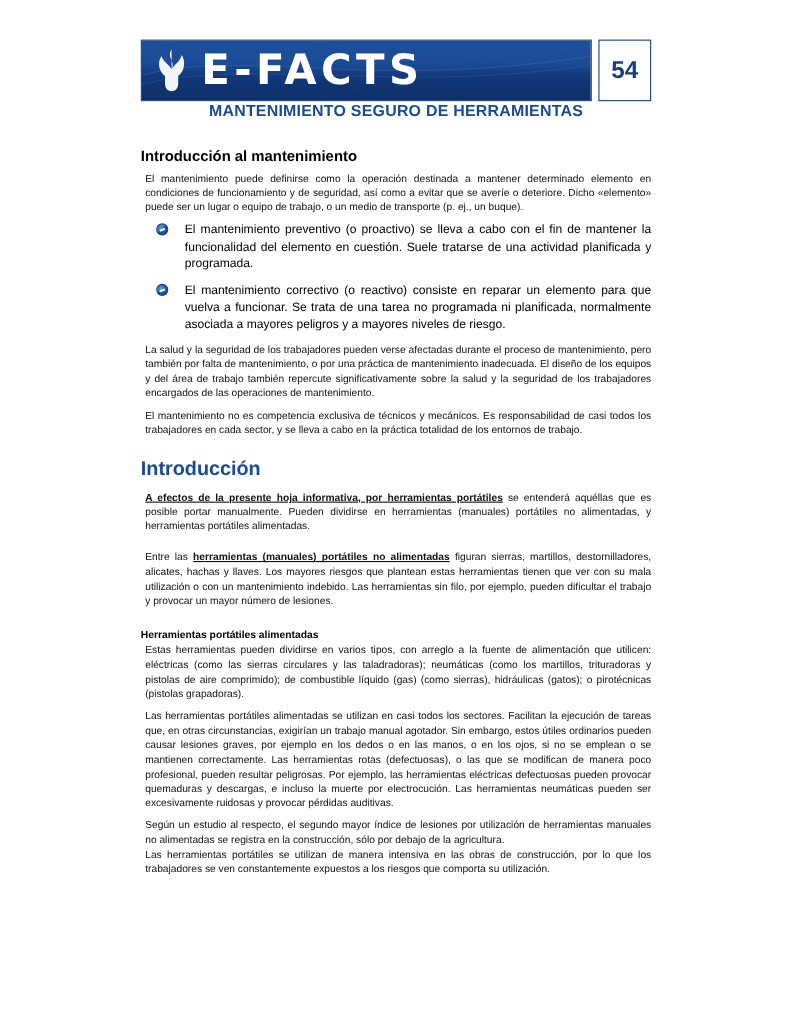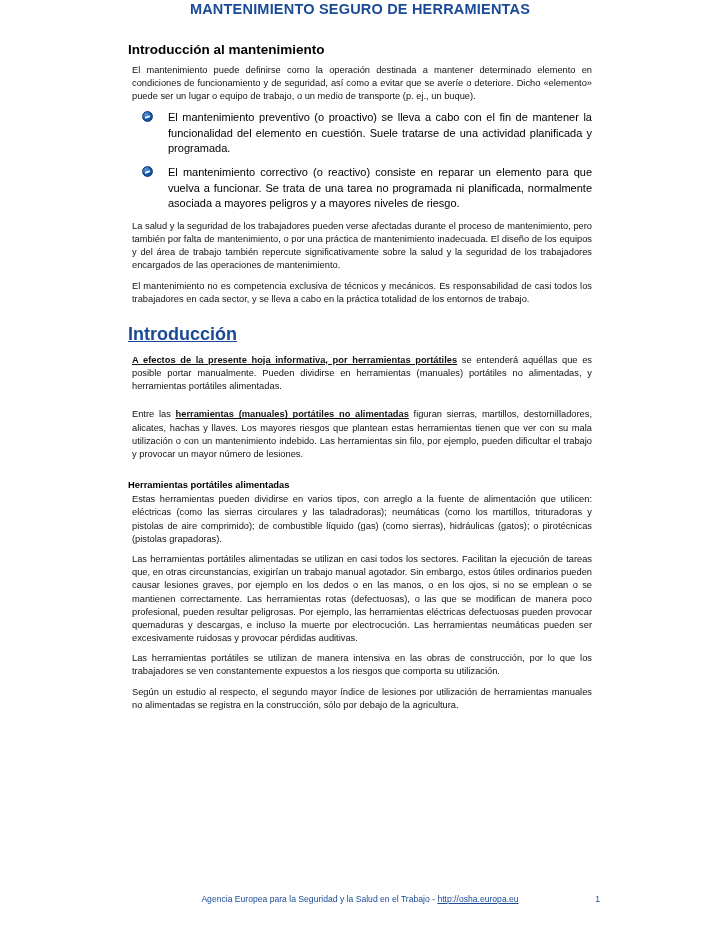--- a/index.html
+++ b/index.html
@@ -95,21 +95,20 @@
     color: #000000;
     font-size: 13.5px;
     font-weight: bold;
     margin: 0 0 7px 0;
   }
   h1.section-big {
     color: #1a4a96;
     font-size: 18px;
     font-weight: bold;
     margin: 18px 0 9px 0;
-    text-decoration: underline;
   }
   p.para {
     font-size: 9.3px;
     line-height: 1.42;
     text-align: justify;
     margin: 0 0 7px 4px;
     color: #111111;
   }
   p.tight {
     margin-bottom: 0;
@@ -186,20 +185,37 @@
     bottom: 0;
     color: #1a4a96;
     font-size: 8.6px;
   }
 </style>
 </head>
 <body>
 
 <div class="page">
 
+  <div class="masthead">
+    <div class="banner">
+      <svg class="swoosh" viewBox="0 0 520 56" preserveAspectRatio="none">
+        <path d="M0,40 C120,8 260,58 520,18" stroke="#4a79bd" stroke-width="1" fill="none" opacity="0.8"></path>
+        <path d="M0,50 C140,20 300,62 520,28" stroke="#3d6cb2" stroke-width="1" fill="none" opacity="0.7"></path>
+        <path d="M0,26 C130,2 280,44 520,6" stroke="#2f5ea5" stroke-width="1" fill="none" opacity="0.6"></path>
+        <ellipse cx="120" cy="34" rx="150" ry="40" stroke="#3a69b0" stroke-width="1" fill="none" opacity="0.5"></ellipse>
+      </svg>
+      <div class="logo">
+        <svg width="34" height="42" viewBox="0 0 34 42">
+          <path d="M17 2 C12 9, 21 13, 17 20 C14 15, 9 13, 8 8 C4 13, 5 22, 11 26 L11 33 C11 37, 13 40, 17 40 C21 40, 23 37, 23 33 L23 26 C29 22, 30 12, 26 7 C25 13, 20 15, 17 20" fill="#ffffff" opacity="0.95"></path>
+        </svg>
+      </div>
+      <div class="wordmark">E-FACTS</div>
+    </div>
+    <div class="issue-box">54</div>
+  </div>
 
   <div class="doc-title">
     <div>MANTENIMIENTO SEGURO DE HERRAMIENTAS</div>
   </div>
 
   <div class="content">
 
     <h2 class="section">Introducción al mantenimiento</h2>
     <p class="para">El mantenimiento puede definirse como la operación destinada a mantener determinado elemento en condiciones de funcionamiento y de seguridad, así como a evitar que se averíe o deteriore. Dicho «elemento» puede ser un lugar o equipo de trabajo, o un medio de transporte (p. ej., un buque).</p>
 
@@ -223,22 +239,22 @@
 
     <div class="gap-small"></div>
 
     <p class="para"><span>Entre las </span><span class="bold-lead">herramientas (manuales) portátiles no alimentadas</span><span> figuran sierras, martillos, destornilladores, alicates, hachas y llaves. Los mayores riesgos que plantean estas herramientas tienen que ver con su mala utilización o con un mantenimiento indebido. Las herramientas sin filo, por ejemplo, pueden dificultar el trabajo y provocar un mayor número de lesiones.</span></p>
 
     <div class="gap-mid"></div>
 
     <h3 class="subhead">Herramientas portátiles alimentadas</h3>
     <p class="para">Estas herramientas pueden dividirse en varios tipos, con arreglo a la fuente de alimentación que utilicen: eléctricas (como las sierras circulares y las taladradoras); neumáticas (como los martillos, trituradoras y pistolas de aire comprimido); de combustible líquido (gas) (como sierras), hidráulicas (gatos); o pirotécnicas (pistolas grapadoras).</p>
     <p class="para">Las herramientas portátiles alimentadas se utilizan en casi todos los sectores. Facilitan la ejecución de tareas que, en otras circunstancias, exigirían un trabajo manual agotador. Sin embargo, estos útiles ordinarios pueden causar lesiones graves, por ejemplo en los dedos o en las manos, o en los ojos, si no se emplean o se mantienen correctamente. Las herramientas rotas (defectuosas), o las que se modifican de manera poco profesional, pueden resultar peligrosas. Por ejemplo, las herramientas eléctricas defectuosas pueden provocar quemaduras y descargas, e incluso la muerte por electrocución. Las herramientas neumáticas pueden ser excesivamente ruidosas y provocar pérdidas auditivas.</p>
+    <p class="para tight">Según un estudio al respecto, el segundo mayor índice de lesiones por utilización de herramientas manuales no alimentadas se registra en la construcción, sólo por debajo de la agricultura.</p>
     <p class="para">Las herramientas portátiles se utilizan de manera intensiva en las obras de construcción, por lo que los trabajadores se ven constantemente expuestos a los riesgos que comporta su utilización.</p>
-    <p class="para tight">Según un estudio al respecto, el segundo mayor índice de lesiones por utilización de herramientas manuales no alimentadas se registra en la construcción, sólo por debajo de la agricultura.</p>
 
   </div>
 
   <div class="footer">
     <div class="ftext"><span>Agencia Europea para la Seguridad y la Salud en el Trabajo - </span><a href="#">http://osha.europa.eu</a></div>
     <div class="pageno">1</div>
   </div>
 
 </div>
 

